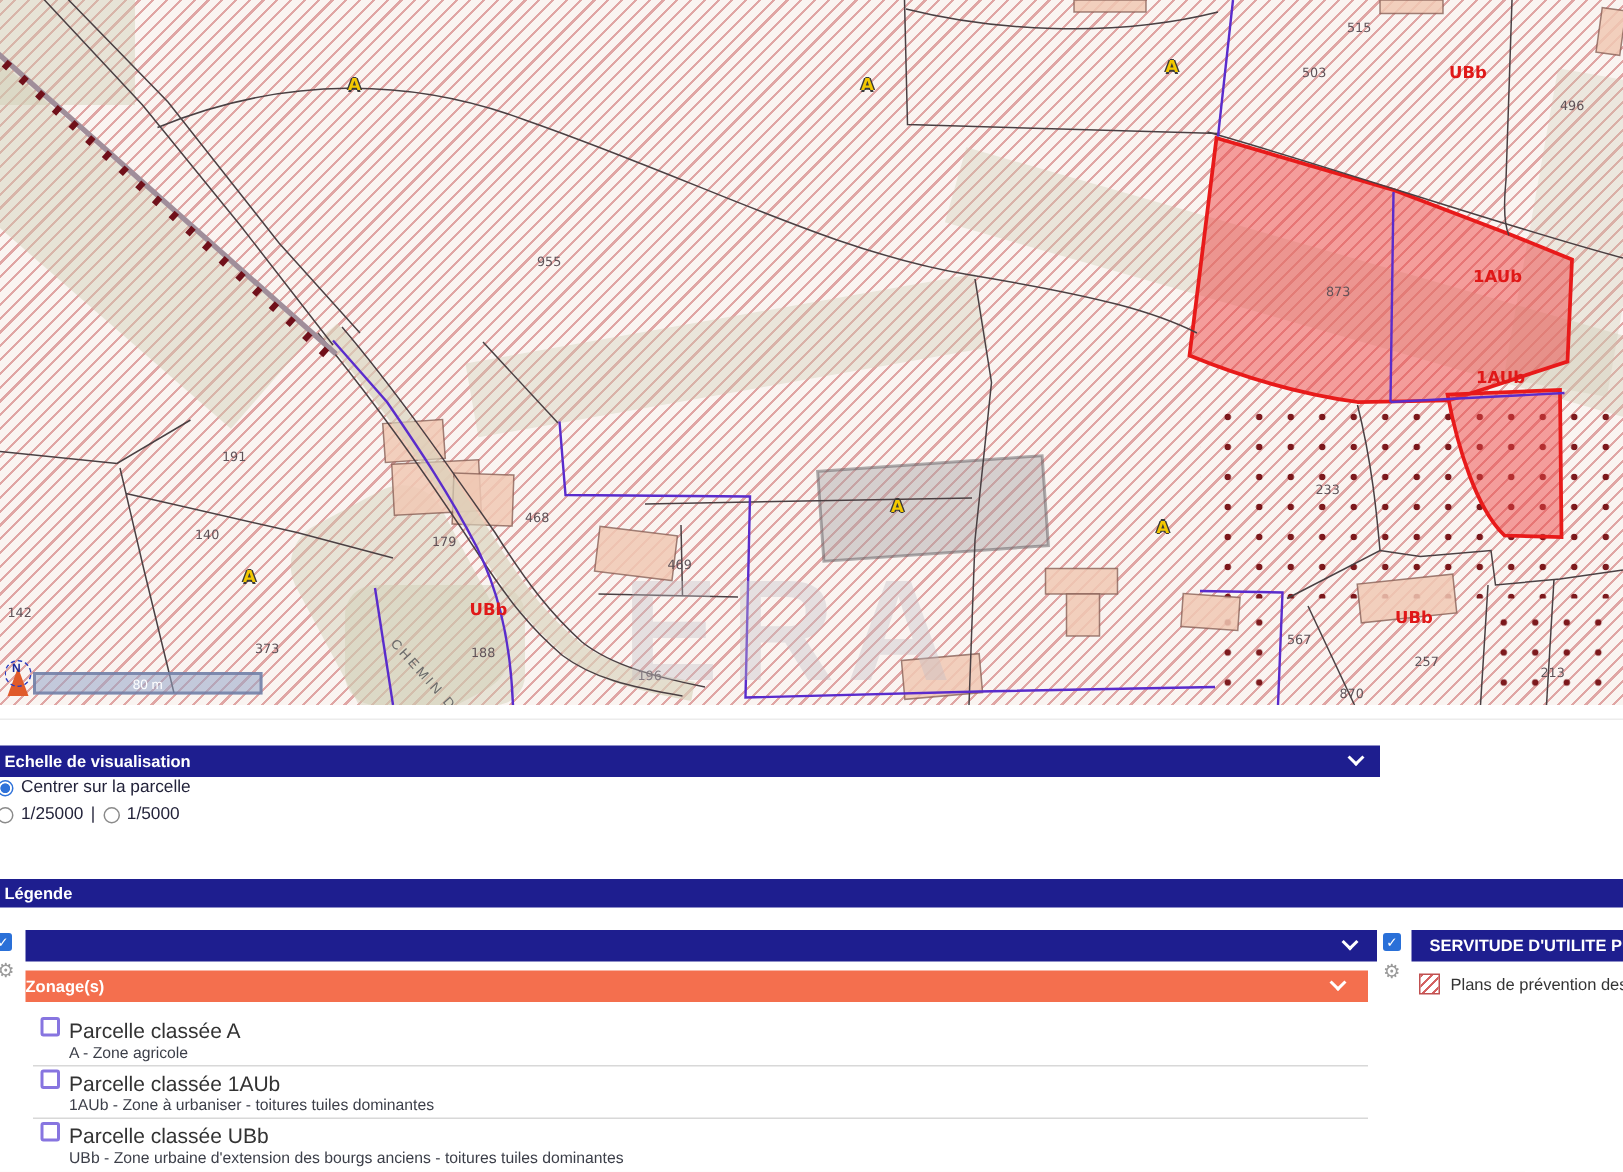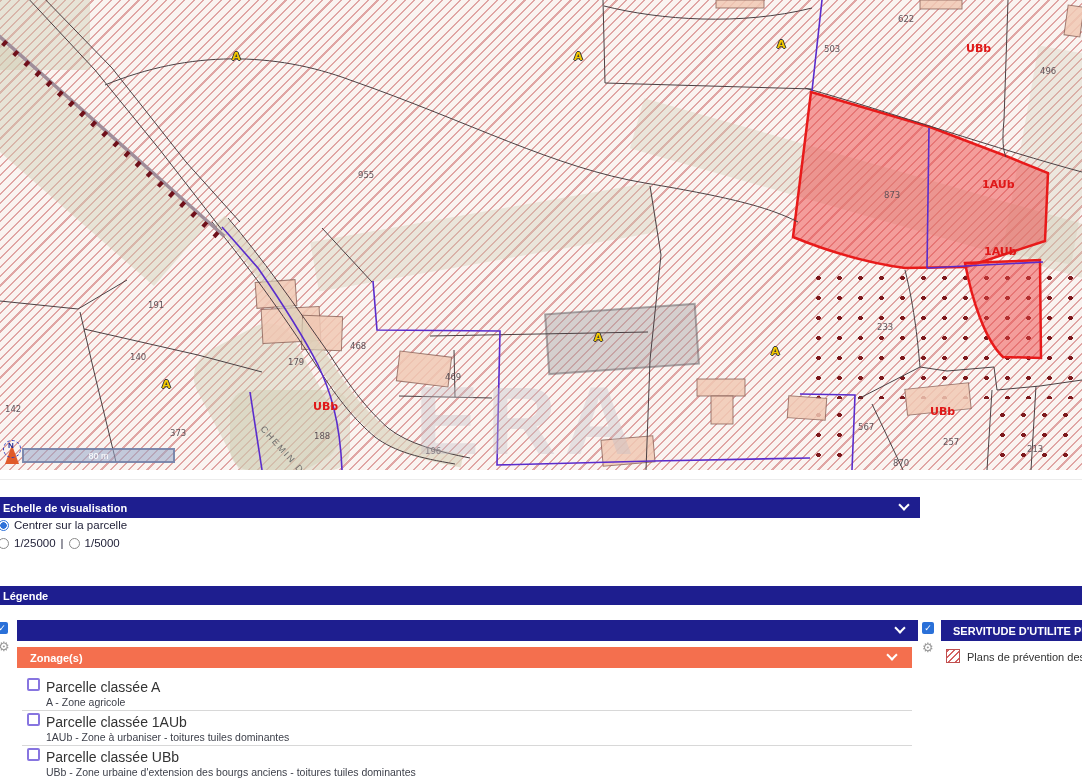--- a/index.html
+++ b/index.html
@@ -38,21 +38,21 @@
   #wm-era { position:absolute; left:415px; top:366px; z-index:8; font-size:96px; font-weight:bold;
             letter-spacing:8px; color:rgba(195,190,196,.38); }
   #wm-immo { position:absolute; left:446px; top:491px; z-index:50; font-size:24px; font-weight:bold;
              letter-spacing:11px; color:rgba(125,131,170,.8); }
   #map-bottom-rule { position:absolute; left:0; top:479px; width:1082px; height:1px; background:#ececec; }
 
   
   .bar-navy { position:absolute; background:#1e1e8f; color:#fff; font-weight:bold; font-size:11px;
               display:flex; align-items:center; padding-left:3px; }
   .bar-orange { position:absolute; background:#f46f4e; color:#fff; font-weight:bold; font-size:11px;
-                display:flex; align-items:center; padding-left:13px; }
+                display:flex; align-items:center; }
   .chev { position:absolute; width:8px; height:8px; border-right:2.5px solid #fff;
           border-bottom:2.5px solid #fff; transform:rotate(45deg); top:4px; }
 
   #scale-bar-panel { left:0; top:497px; width:920px; height:21px; }
   #legende-bar { left:0; top:586px; width:1082px; height:19px; }
   #vue-bar { left:17px; top:620px; width:901px; height:21px; padding-left:11px; }
   #zonage-bar { left:17px; top:647px; width:895px; height:21px; }
   #servitude-bar { left:941px; top:620px; width:200px; height:21px; padding-left:12px; }
 
   .radio { display:inline-block; width:11px; height:11px; border-radius:50%;
@@ -166,22 +166,22 @@
         <span class="map-label lbl-a" style="left: 162px; top: 378px;">A</span>
         <span class="map-label lbl-a" style="left: 594px; top: 331px;">A</span>
         <span class="map-label lbl-a" style="left: 771px; top: 345px;">A</span>
         <span class="map-label lbl-red" style="left: 966px; top: 42px;">UBb</span>
         <span class="map-label lbl-red" style="left: 313px; top: 400px;">UBb</span>
         <span class="map-label lbl-red" style="left: 930px; top: 405px;">UBb</span>
         <span class="map-label lbl-red" style="left: 982px; top: 178px;">1AUb</span>
         <span class="map-label lbl-red" style="left: 984px; top: 245px;">1AUb</span>
         <span class="map-label lbl-num" style="left: 884px; top: 190px;">873</span>
         <span class="map-label lbl-num" style="left: 358px; top: 170px;">955</span>
-        <span class="map-label lbl-num" style="left: 824px; top: 44px;">503</span>
-        <span class="map-label lbl-num" style="left: 898px; top: 14px;">622</span>
+        <span class="map-label lbl-num" style="left: 868px; top: 44px;">503</span>
+        <span class="map-label lbl-num" style="left: 898px; top: 14px;">515</span>
         <span class="map-label lbl-num" style="left: 1040px; top: 66px;">496</span>
         <span class="map-label lbl-num" style="left: 148px; top: 300px;">191</span>
         <span class="map-label lbl-num" style="left: 130px; top: 352px;">140</span>
         <span class="map-label lbl-num" style="left: 5px; top: 404px;">142</span>
         <span class="map-label lbl-num" style="left: 170px; top: 428px;">373</span>
         <span class="map-label lbl-num" style="left: 288px; top: 357px;">179</span>
         <span class="map-label lbl-num" style="left: 350px; top: 341px;">468</span>
         <span class="map-label lbl-num" style="left: 445px; top: 372px;">469</span>
         <span class="map-label lbl-num" style="left: 314px; top: 431px;">188</span>
         <span class="map-label lbl-num" style="left: 425px; top: 446px;">196</span>

